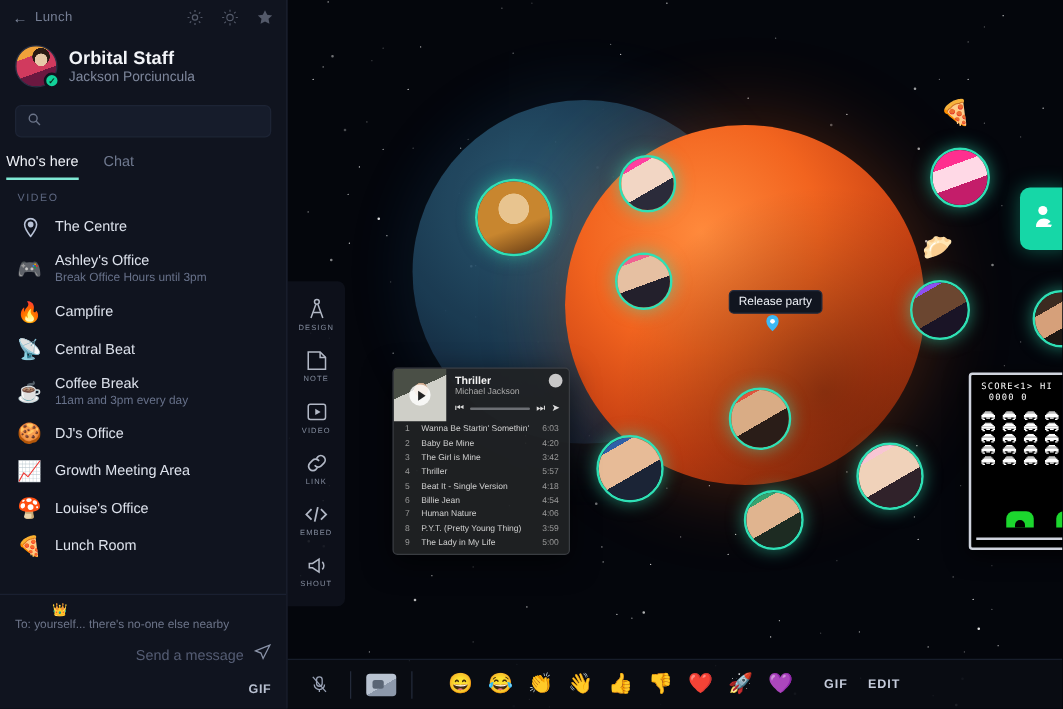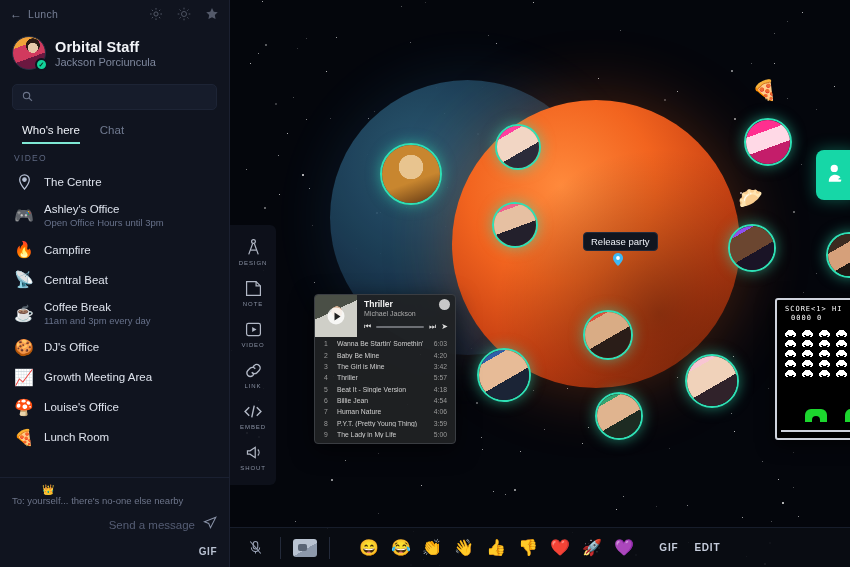--- a/index.html
+++ b/index.html
@@ -52,21 +52,21 @@
     margin: 8px 12px 4px 12px; height: 26px; border-radius: 5px;
     background: #161c2b; display: flex; align-items: center; gap: 7px;
     padding: 0 9px; border: 1px solid #1d2435;
   }
   .searchbar input {
     flex: 1; background: transparent; border: 0; outline: none;
     color: #cfd5e2; font-size: 11px; font-family: inherit;
   }
   .searchbar input::placeholder { color: #59617a; }
 
-  .tabs { display: flex; gap: 20px; padding: 10px 14px 0 22px; text-align: right; }
+  .tabs { display: flex; gap: 20px; padding: 10px 14px 0 5px; text-align: right; }
   .tab { font-size: 11.5px; color: #707a90; padding-bottom: 6px; cursor: pointer; }
   .tab.active { color: #eef1f7; border-bottom: 2px solid #7fe8d4; }
 
   .pins-label {
     font-size: 8.5px; letter-spacing: 1.3px; color: #5d6780;
     padding: 9px 14px 3px 14px;
   }
   .pins { flex: 1; overflow: hidden; padding-top: 1px; }
   .pin {
     display: flex; align-items: center; gap: 10px;
@@ -941,21 +941,21 @@
             </svg>
           </div>
           <div class="pin-txt">
             <div class="pin-title">The Centre</div>
           </div>
         </div>
         <div class="pin">
           <div class="pin-emoji">🎮</div>
           <div class="pin-txt">
             <div class="pin-title">Ashley's Office</div>
-            <div class="pin-sub">Open Office Hours until 3pm</div>
+            <div class="pin-sub">Break Office Hours until 3pm</div>
           </div>
         </div>
         <div class="pin">
           <div class="pin-emoji">🔥</div>
           <div class="pin-txt">
             <div class="pin-title">Campfire</div>
           </div>
         </div>
         <div class="pin">
           <div class="pin-emoji">📡</div>

